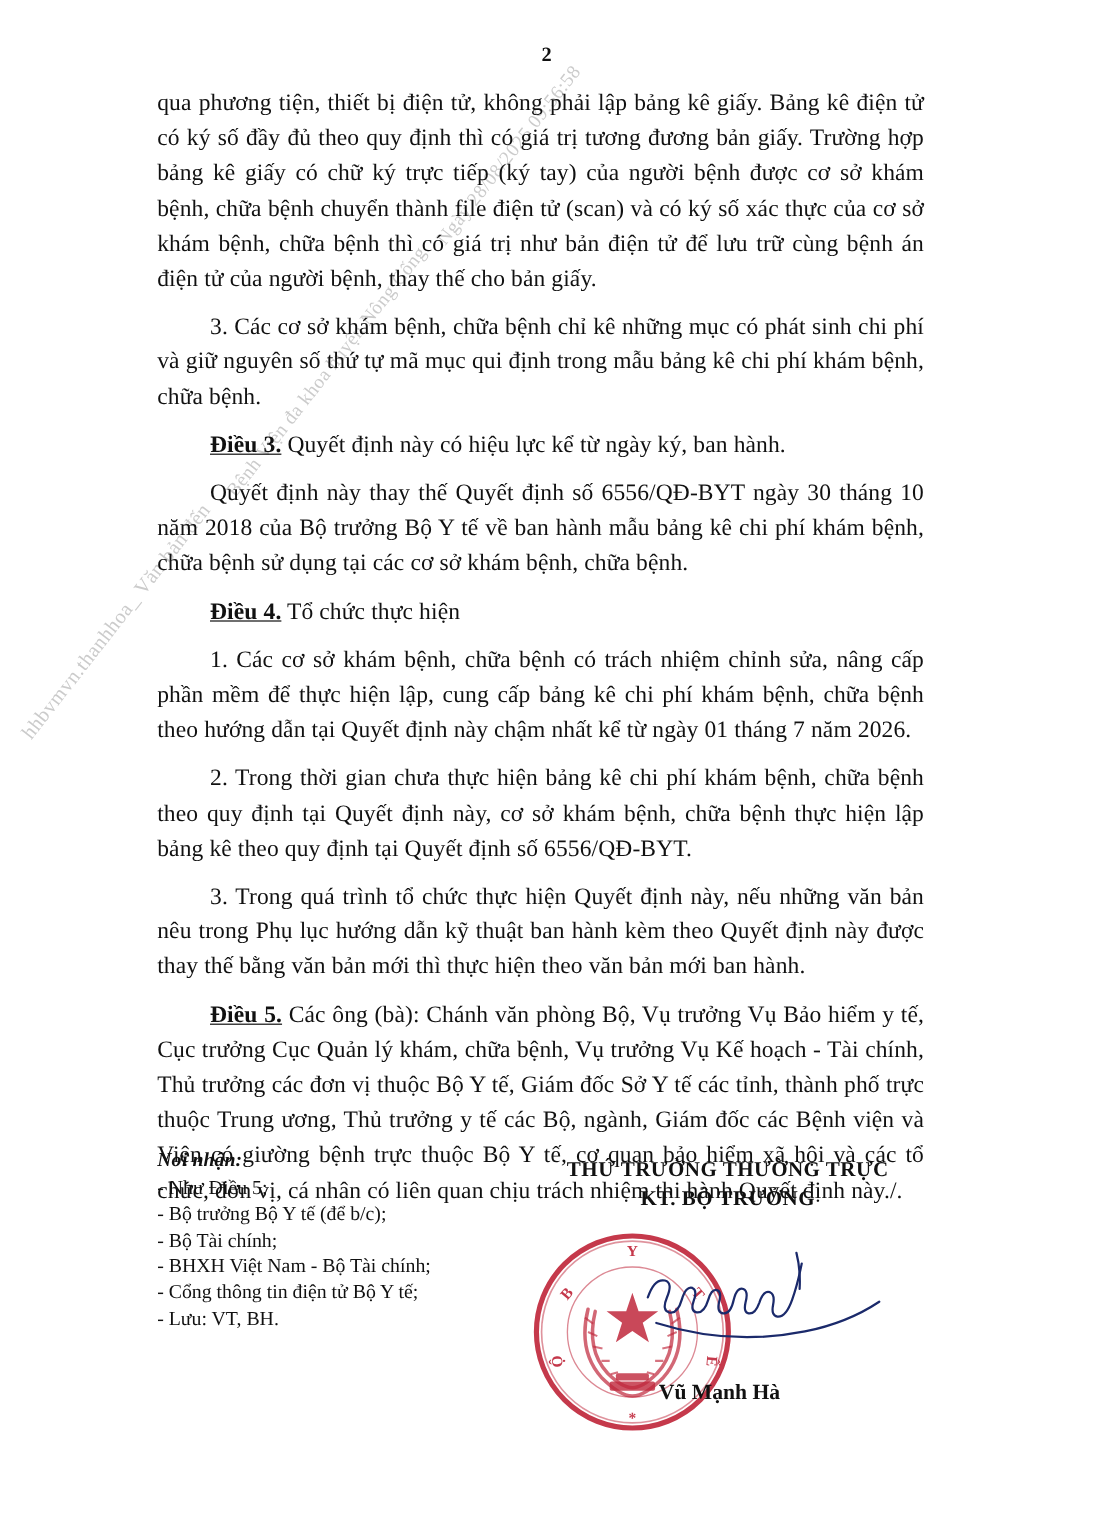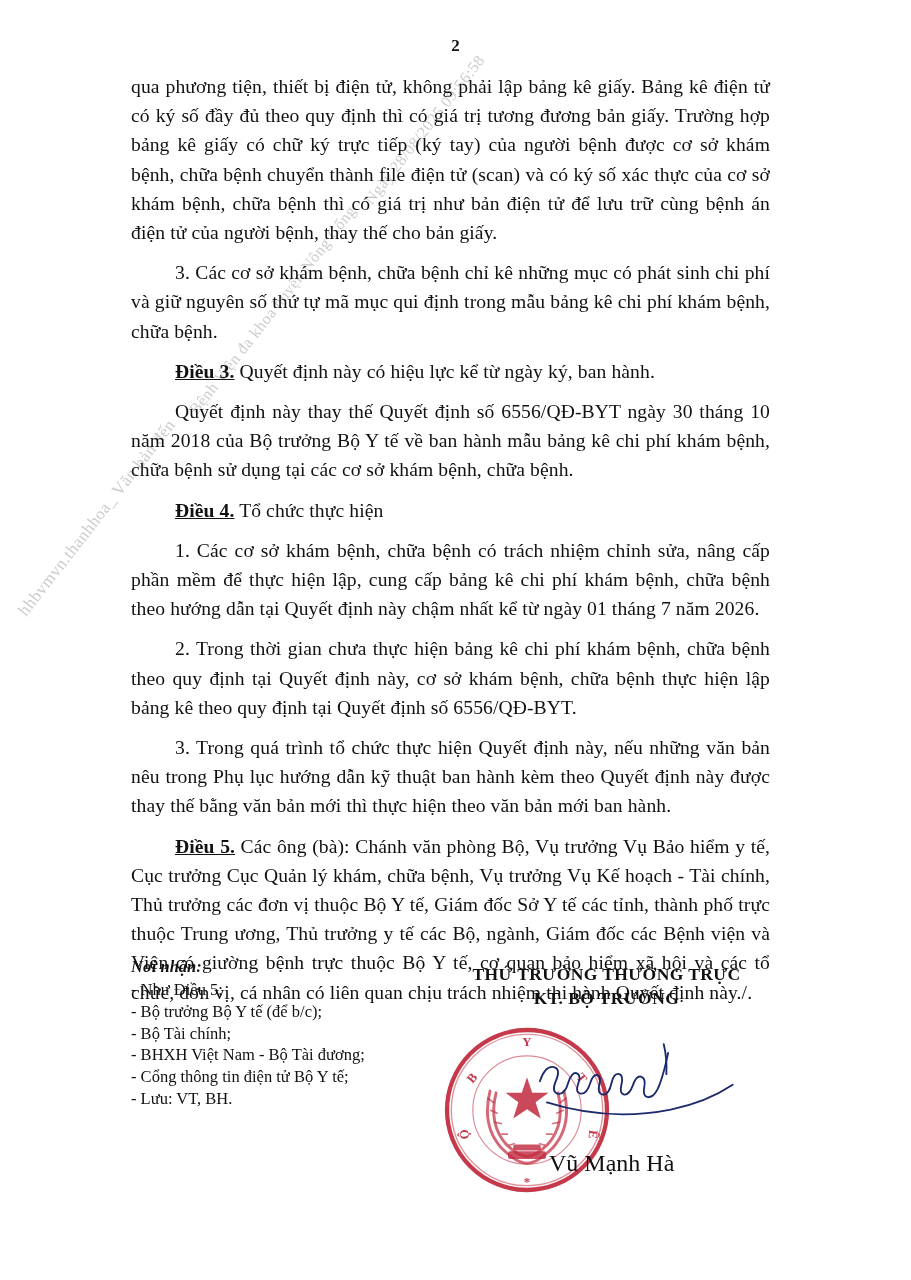--- a/index.html
+++ b/index.html
@@ -136,22 +136,22 @@
     position: absolute;
     left: 100px;
     top: 22px;
     width: 230px;
     height: 90px;
   }
   .signer-name {
     position: absolute;
     left: 118px;
     top: 134px;
-    font-weight: normal;
-    font-size: 24px;
+    font-weight: bold;
+    font-size: 18px;
     white-space: nowrap;
   }
 </style>
 </head>
 <body>
 
 <div class="page">
 
   <div class="watermark-layer">
     <div class="wm wm-a">hhbvmvn.thanhhoa_ Văn bản đến</div>
@@ -203,21 +203,21 @@
 
   <div class="footer">
     <div class="footer-cols">
 
       <div class="recipients">
         <div class="recipients-title">Nơi nhận:</div>
         <ul>
           <li>- Như Điều 5;</li>
           <li>- Bộ trưởng Bộ Y tế (để b/c);</li>
           <li>- Bộ Tài chính;</li>
-          <li>- BHXH Việt Nam - Bộ Tài đương;</li>
+          <li>- BHXH Việt Nam - Bộ Tài chính;</li>
           <li>- Cổng thông tin điện tử Bộ Y tế;</li>
           <li>- Lưu: VT, BH.</li>
         </ul>
       </div>
 
       <div class="signature">
         <div class="sig-line">THỨ TRƯỞNG THƯỜNG TRỰC</div>
         <div class="sig-line">KT. BỘ TRƯỞNG</div>
 
         <div class="sig-graphic">

